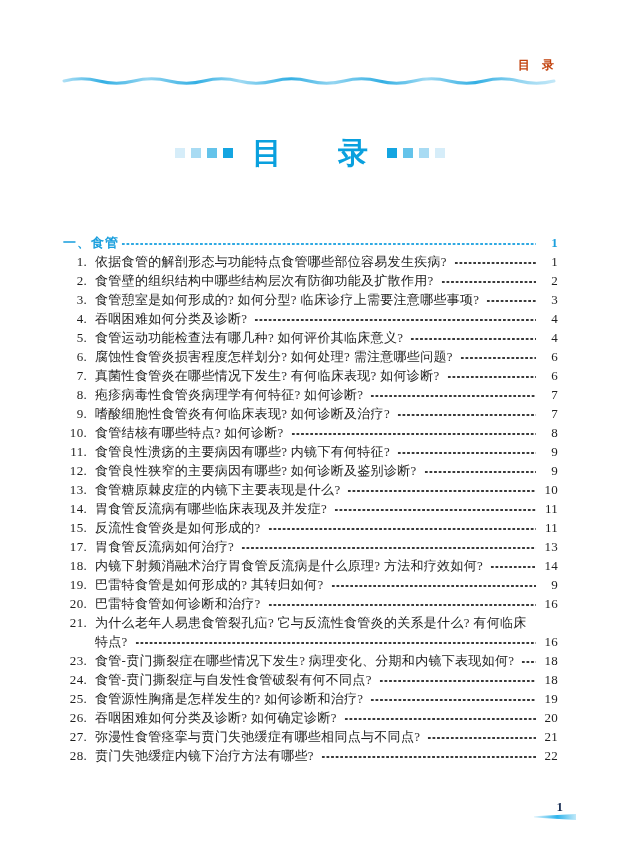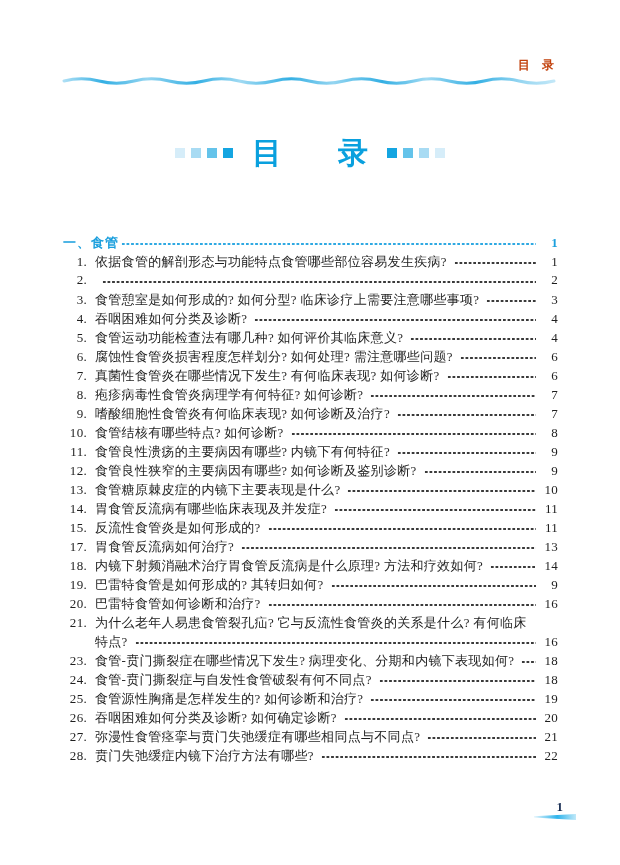--- a/index.html
+++ b/index.html
@@ -133,20 +133,21 @@
   </div>
 
 <div class="toc-row">
       <span class="num">1.</span>
       <span class="txt">依据食管的解剖形态与功能特点食管哪些部位容易发生疾病?</span>
       <span class="leader"></span>
       <span class="page">1</span>
     </div>
     <div class="toc-row">
       <span class="num">2.</span>
+      <span class="txt">食管壁的组织结构中哪些结构层次有防御功能及扩散作用?</span>
       <span class="leader"></span>
       <span class="page">2</span>
     </div>
     <div class="toc-row">
       <span class="num">3.</span>
       <span class="txt">食管憩室是如何形成的? 如何分型? 临床诊疗上需要注意哪些事项?</span>
       <span class="leader"></span>
       <span class="page">3</span>
     </div>
     <div class="toc-row">

